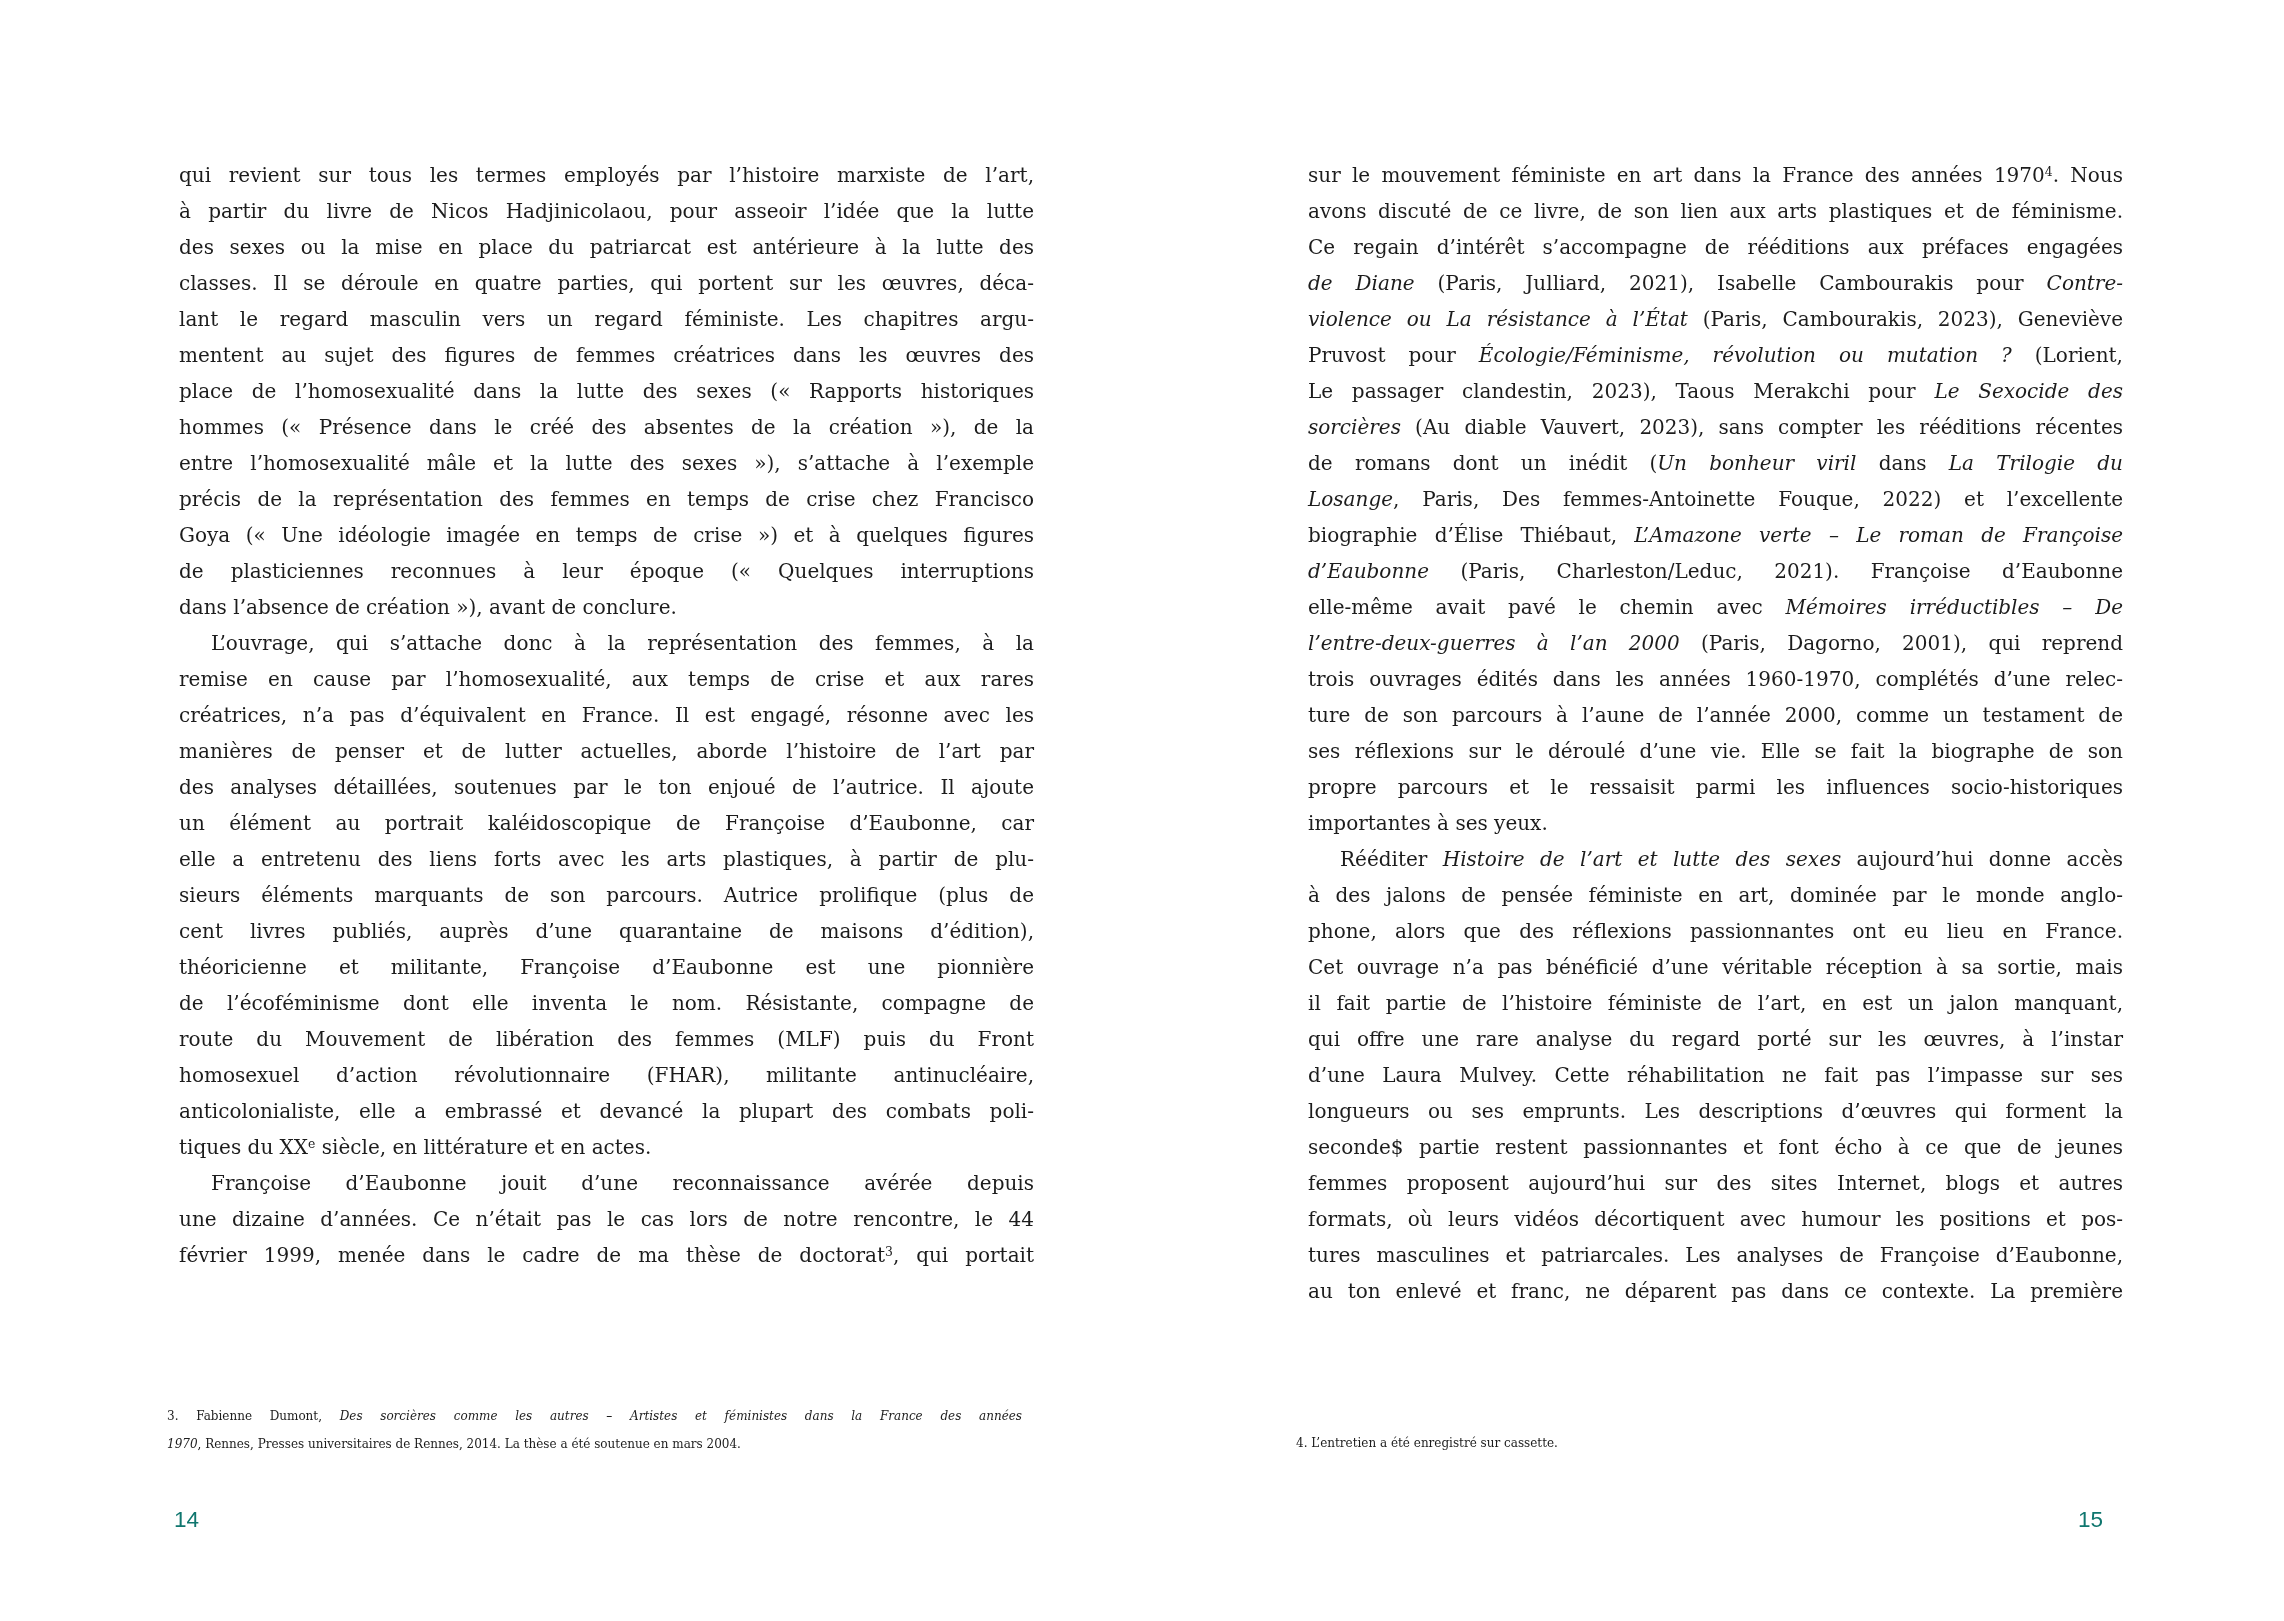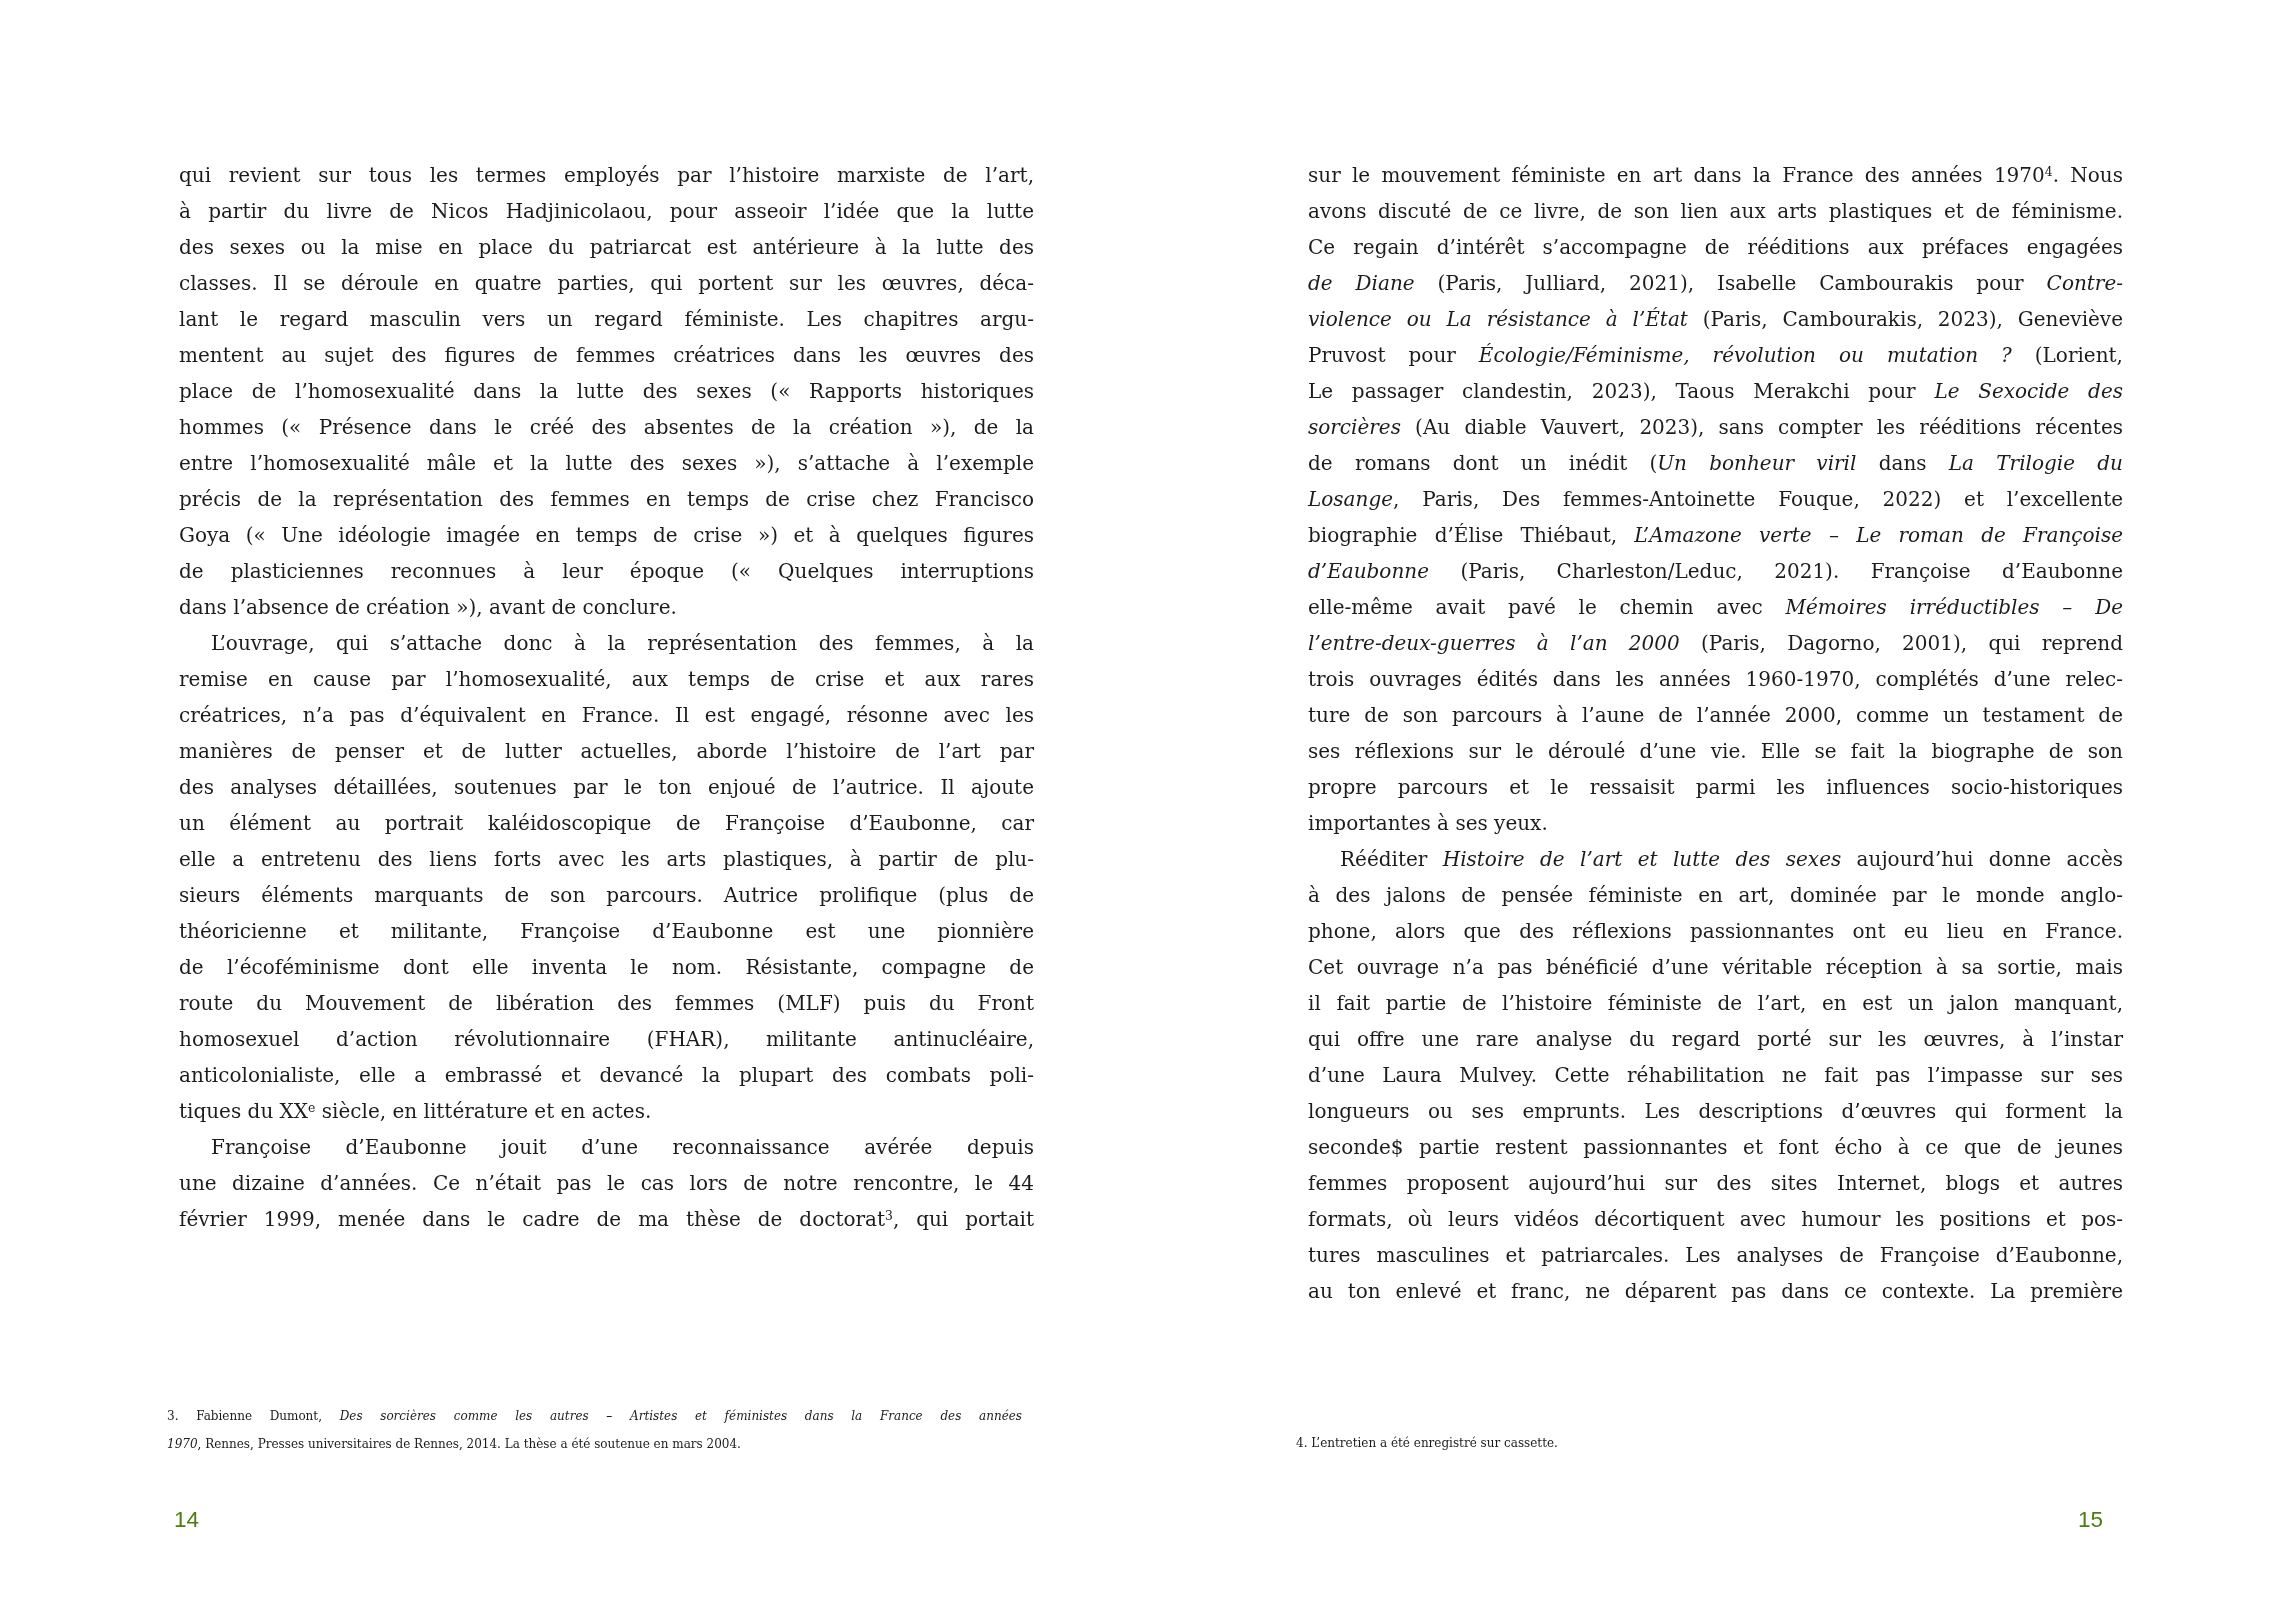--- a/index.html
+++ b/index.html
@@ -20,21 +20,21 @@
   i { font-style:italic; }
   .footnote { font-size:12px; line-height:28px; }
   #left-text  { left:167px;  top:157px;  width:855px; }
   #right-text { left:1296px; top:157px;  width:815px; }
   #left-foot  { left:167px;  top:1402px; width:855px; }
   #right-foot { left:1296px; top:1429px; width:815px; }
   .pagenum {
     position:absolute;
     font-family:"Liberation Sans", sans-serif;
     font-size:22.5px;
-    color:#4d7c0f;
+    color:#0f766e;
   }
   #pn-left  { left:174px;  top:1507px; }
   #pn-right { left:2078px; top:1507px; }
 </style>
 </head>
 <body>
 
 <div id="left-text" class="col main-text">
     <div class="line">qui revient sur tous les termes employés par l’histoire marxiste de l’art,</div>
     <div class="line">à partir du livre de Nicos Hadjinicolaou, pour asseoir l’idée que la lutte</div>
@@ -50,20 +50,21 @@
     <div class="line">de plasticiennes reconnues à leur époque (« Quelques interruptions</div>
     <div class="line end">dans l’absence de création »), avant de conclure.</div>
     <div class="line ind">L’ouvrage, qui s’attache donc à la représentation des femmes, à la</div>
     <div class="line">remise en cause par l’homosexualité, aux temps de crise et aux rares</div>
     <div class="line">créatrices, n’a pas d’équivalent en France. Il est engagé, résonne avec les</div>
     <div class="line">manières de penser et de lutter actuelles, aborde l’histoire de l’art par</div>
     <div class="line">des analyses détaillées, soutenues par le ton enjoué de l’autrice. Il ajoute</div>
     <div class="line">un élément au portrait kaléidoscopique de Françoise d’Eaubonne, car</div>
     <div class="line">elle a entretenu des liens forts avec les arts plastiques, à partir de plu-</div>
     <div class="line">sieurs éléments marquants de son parcours. Autrice prolifique (plus de</div>
+    <div class="line">cent livres publiés, auprès d’une quarantaine de maisons d’édition),</div>
     <div class="line">théoricienne et militante, Françoise d’Eaubonne est une pionnière</div>
     <div class="line">de l’écoféminisme dont elle inventa le nom. Résistante, compagne de</div>
     <div class="line">route du Mouvement de libération des femmes (MLF) puis du Front</div>
     <div class="line">homosexuel d’action révolutionnaire (FHAR), militante antinucléaire,</div>
     <div class="line">anticolonialiste, elle a embrassé et devancé la plupart des combats poli-</div>
     <div class="line end">tiques du XX<sup>e</sup> siècle, en littérature et en actes.</div>
     <div class="line ind">Françoise d’Eaubonne jouit d’une reconnaissance avérée depuis</div>
     <div class="line">une dizaine d’années. Ce n’était pas le cas lors de notre rencontre, le 44</div>
     <div class="line">février 1999, menée dans le cadre de ma thèse de doctorat<sup>3</sup>, qui portait</div>
   </div>

